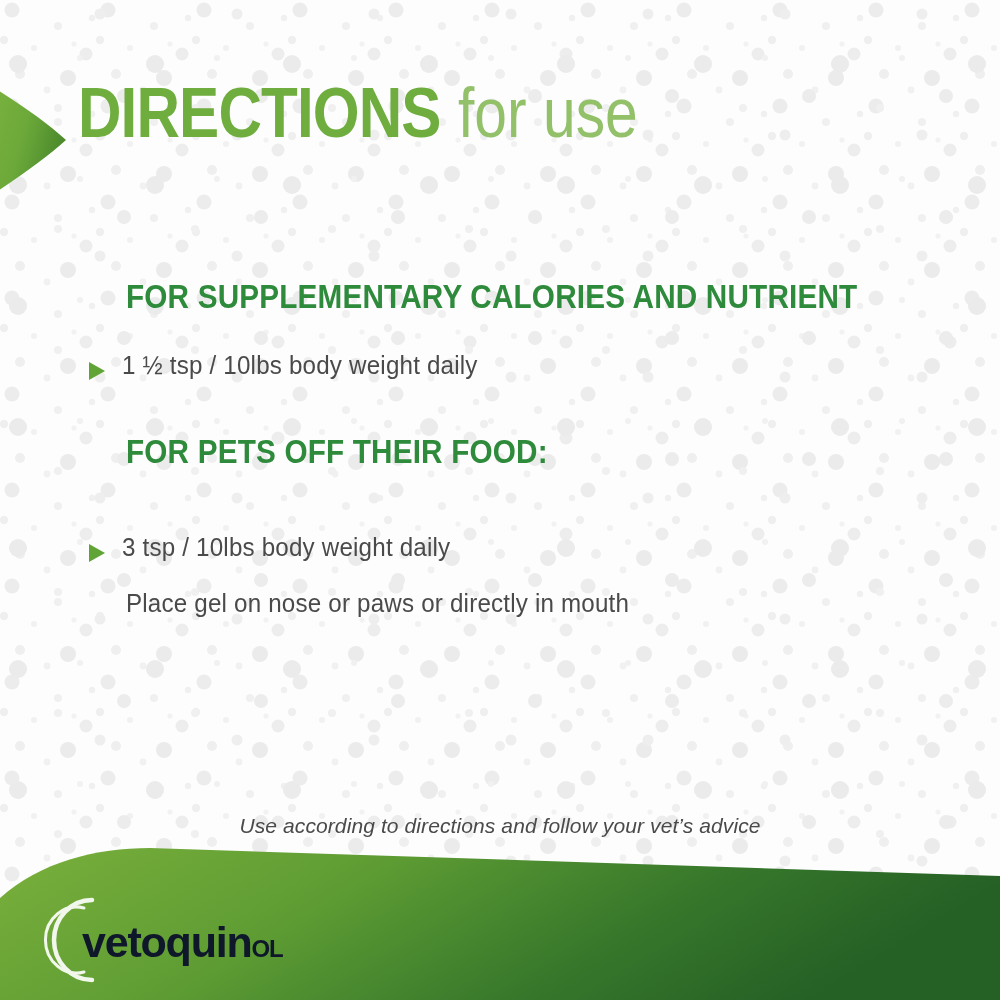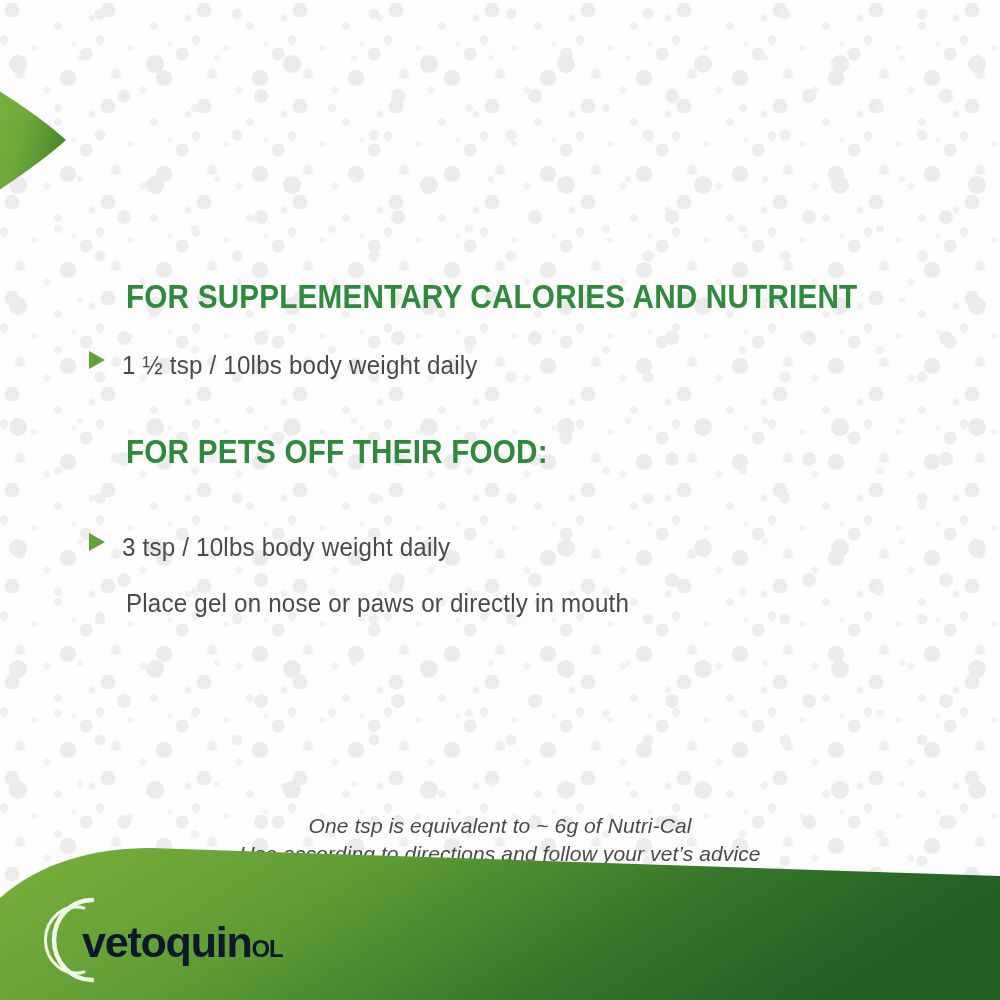--- a/index.html
+++ b/index.html
@@ -93,21 +93,21 @@
     transform: scaleX(0.9);
     transform-origin: left center;
   }
   #heading-1 { top: 278px; }
   #heading-2 { top: 433px; }
 
   .bullet-row {
     position: absolute;
     left: 88px;
     display: flex;
-    align-items: flex-start;
+    align-items: flex-end;
     white-space: nowrap;
   }
   #bullet-1 { top: 350px; }
   #bullet-2 { top: 500px; margin-top: 32px; }
 
   .bullet-marker {
     width: 18px;
     height: 20px;
     margin-right: 16px;
     flex: 0 0 auto;
@@ -223,20 +223,23 @@
     <defs>
       <linearGradient id="arrGrad" x1="0" y1="0" x2="1" y2="0.4">
         <stop offset="0%" stop-color="#7FB53F"></stop>
         <stop offset="60%" stop-color="#6CA93A"></stop>
         <stop offset="100%" stop-color="#4C8A2C"></stop>
       </linearGradient>
     </defs>
     <path d="M -18 0 C 22 24, 50 44, 70 62 C 50 80, 22 100, -18 126 C -6 84, -6 42, -18 0 Z" fill="url(#arrGrad)"></path>
   </svg>
 
+  <div id="title-block">
+    <span class="title-strong">DIRECTIONS</span><span class="title-light">for use</span>
+  </div>
 
   <div id="content">
 
     <div class="section-heading" id="heading-1">FOR SUPPLEMENTARY CALORIES AND NUTRIENT</div>
 
     <div class="bullet-row" id="bullet-1">
       <svg class="bullet-marker" viewBox="0 0 18 20" aria-hidden="true">
         <polygon points="1,1 17,10 1,19" fill="#5FA434"></polygon>
       </svg>
       <span class="body-text">1 ½ tsp / 10lbs body weight daily</span>
@@ -250,21 +253,20 @@
       </svg>
       <span class="body-text">3 tsp / 10lbs body weight daily</span>
     </div>
 
     <div id="plain-line">
       <span class="body-text">Place gel on nose or paws or directly in mouth</span>
     </div>
   </div>
 
   <div id="footnote">
-    <div class="footnote-line">One tsp is equivalent to ~ 6g of Nutri-Cal</div>
     <div class="footnote-line">Use according to directions and follow your vet’s advice</div>
   </div>
 
   <svg id="footer" viewBox="0 0 1000 160" preserveAspectRatio="none" aria-hidden="true">
     <defs>
       <linearGradient id="footGrad" x1="0" y1="0" x2="1" y2="0.25">
         <stop offset="0%" stop-color="#7AB03C"></stop>
         <stop offset="38%" stop-color="#5E9C33"></stop>
         <stop offset="72%" stop-color="#36772B"></stop>
         <stop offset="100%" stop-color="#256025"></stop>

